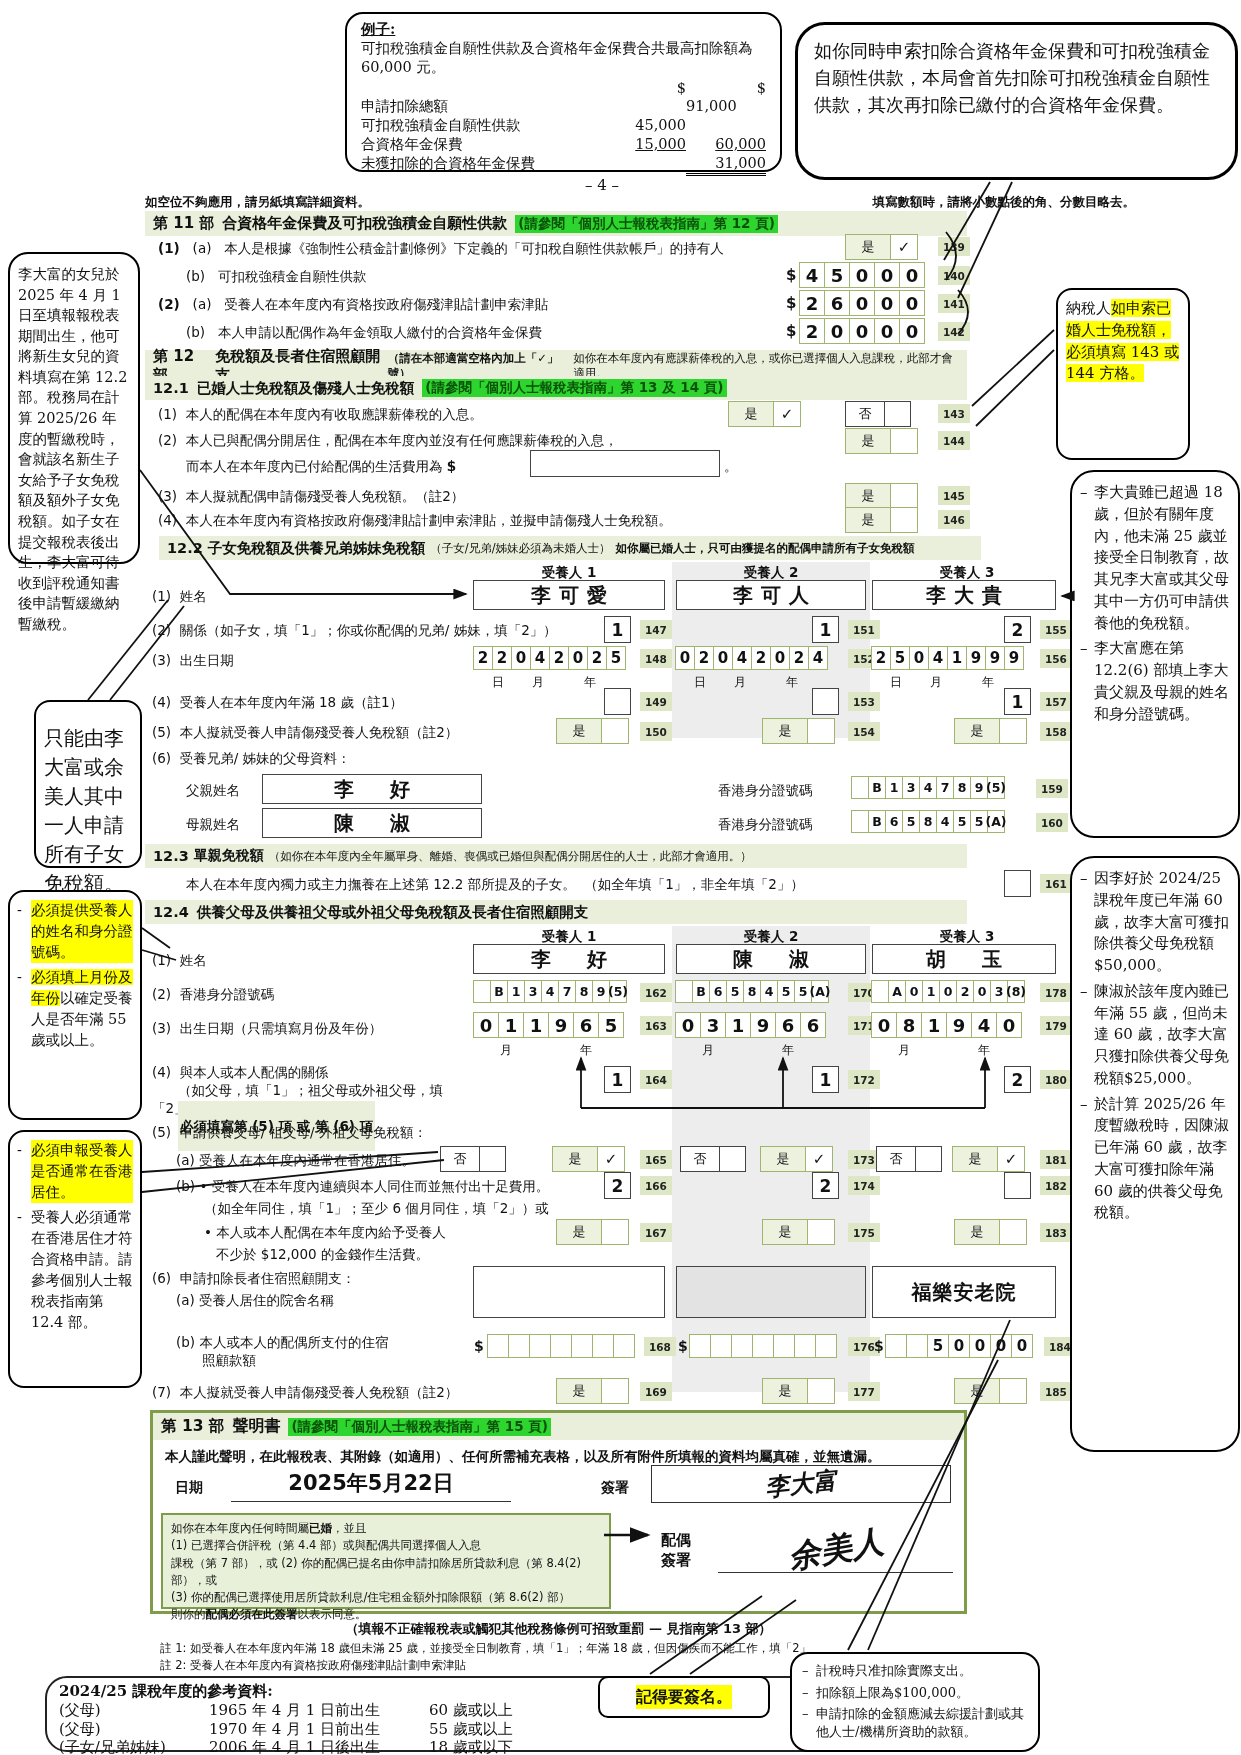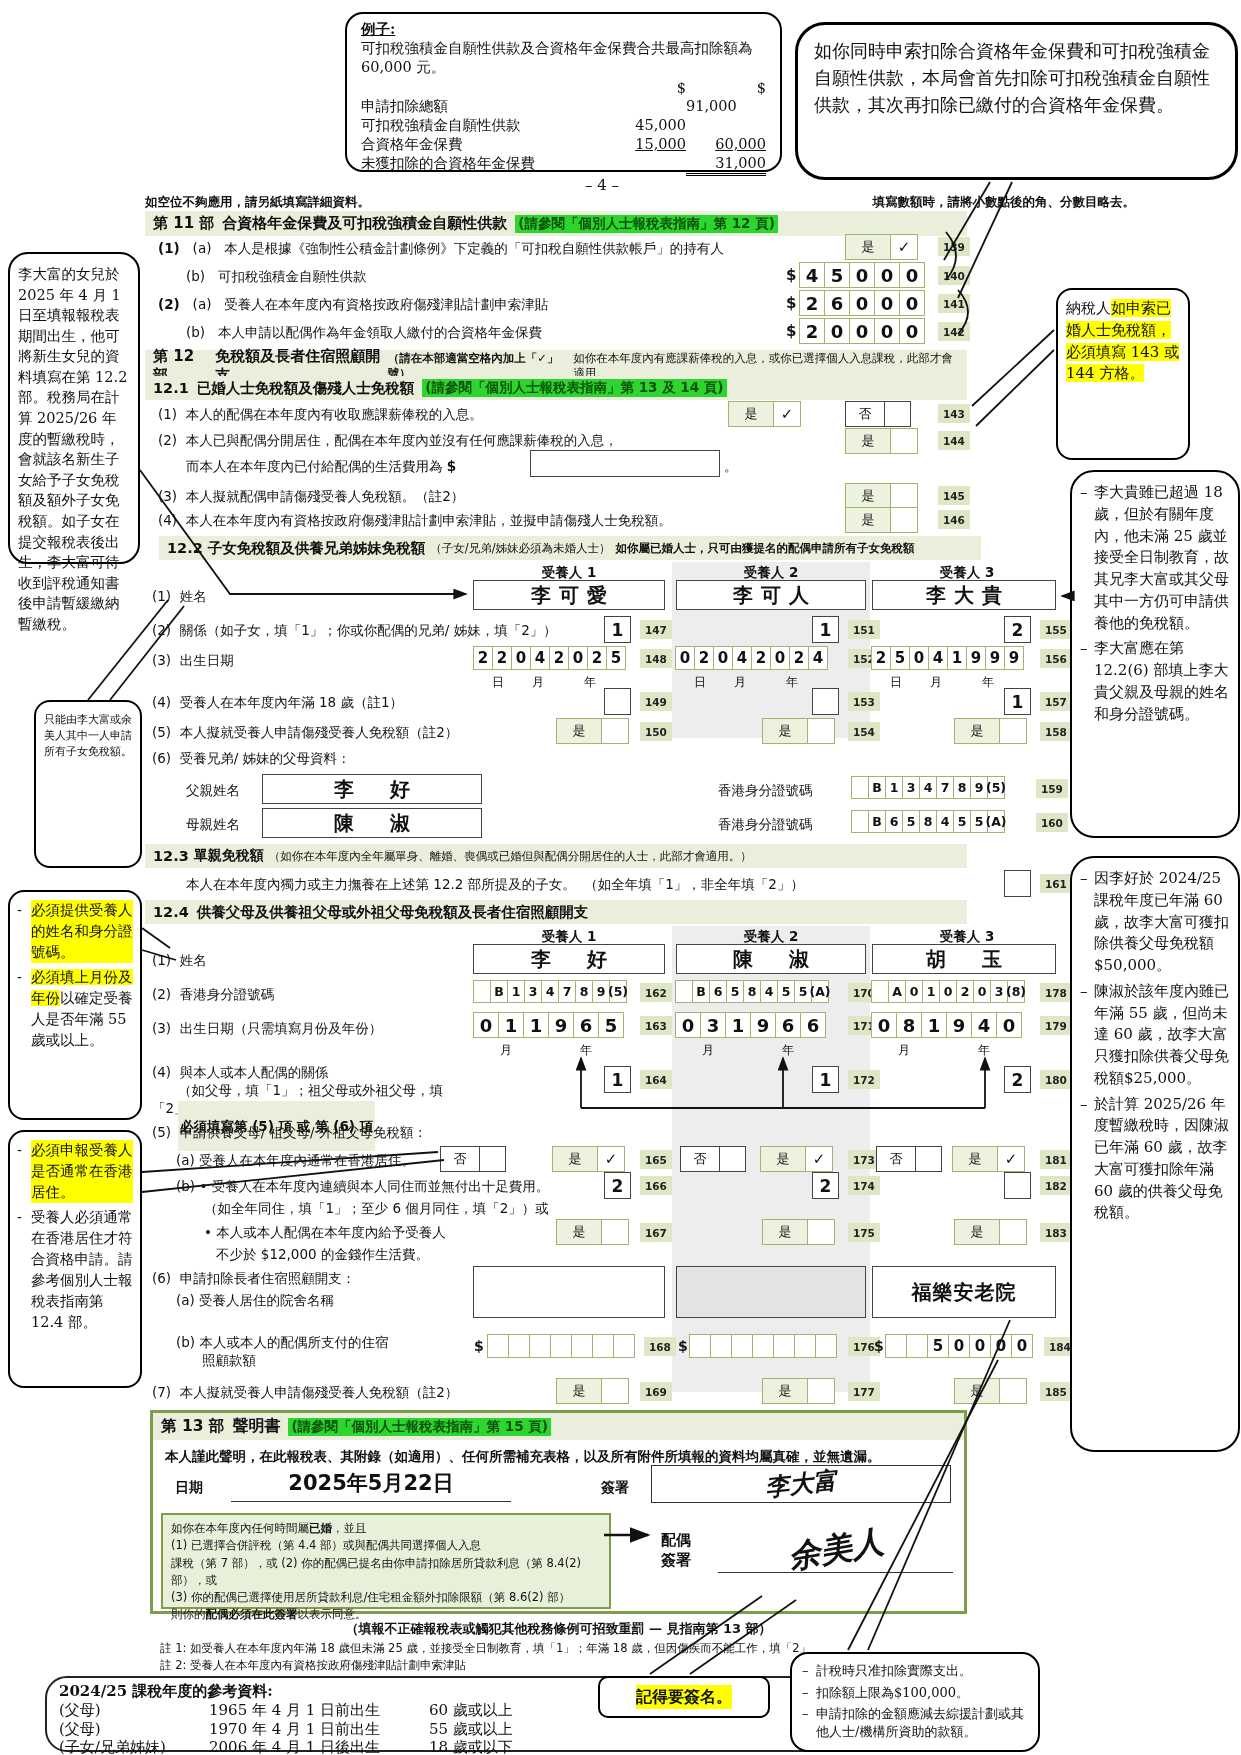--- a/index.html
+++ b/index.html
@@ -665,21 +665,21 @@
     <div class="bul">
         <span class="d">–</span>
         <span>申請扣除的金額應減去綜援計劃或其他人士/機構所資助的款額。</span>
       </div>
   </div>
 
   <div class="ab bub" style="left:8px;top:252px;width:132px;height:312px;border-radius:20px;font-size:14.5px;line-height:1.42;padding:10px 8px">
     <span>李大富的女兒於 2025 年 4 月 1 日至填報報稅表期間出生，他可將新生女兒的資料填寫在第 12.2 部。稅務局在計算 2025/26 年度的暫繳稅時，會就該名新生子女給予子女免稅額及額外子女免稅額。如子女在提交報稅表後出生，李大富可待收到評稅通知書後申請暫緩繳納暫繳稅。</span>
   </div>
 
-  <div class="ab bub" style="left:34px;top:700px;width:108px;height:168px;border-radius:16px;font-size:11px;padding:10px 8px">
+  <div class="ab bub" style="left:34px;top:700px;width:108px;height:168px;border-radius:16px;font-size:20px;padding:22px 8px">
     <span>只能由李大富或余美人其中一人申請所有子女免稅額。</span>
   </div>
 
   <div class="ab bub" style="left:8px;top:890px;width:134px;height:230px;border-radius:16px;font-size:14.5px;padding:8px 7px">
     <div class="bul">
         <span class="d">-</span>
         <span class="yhl">必須提供受養人的姓名和身分證號碼。</span>
       </div>
     <div class="bul">
         <span class="d">-</span>

